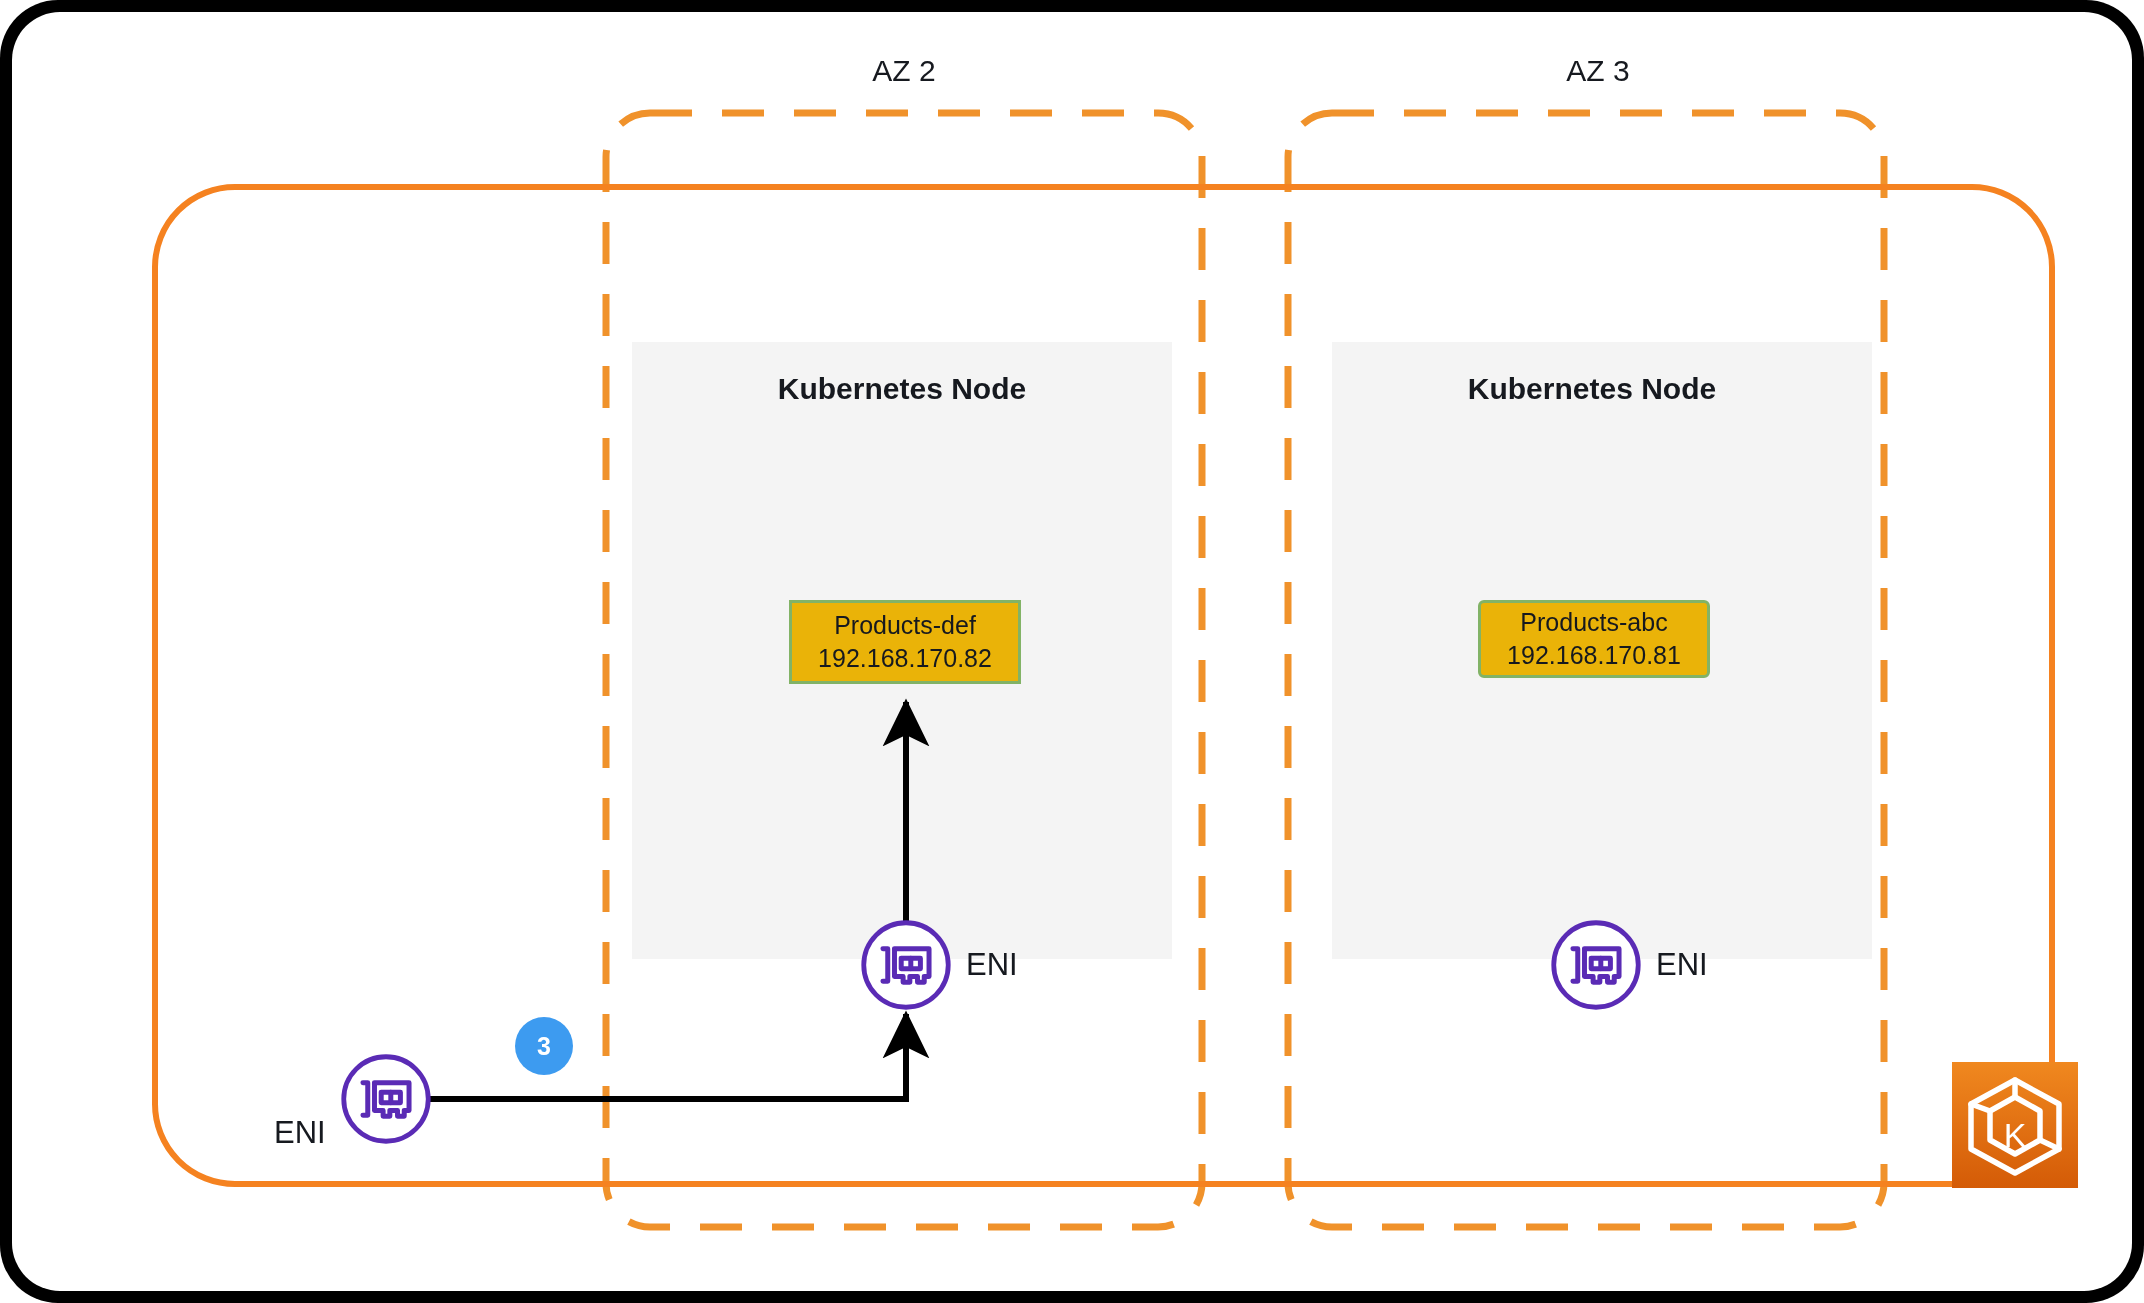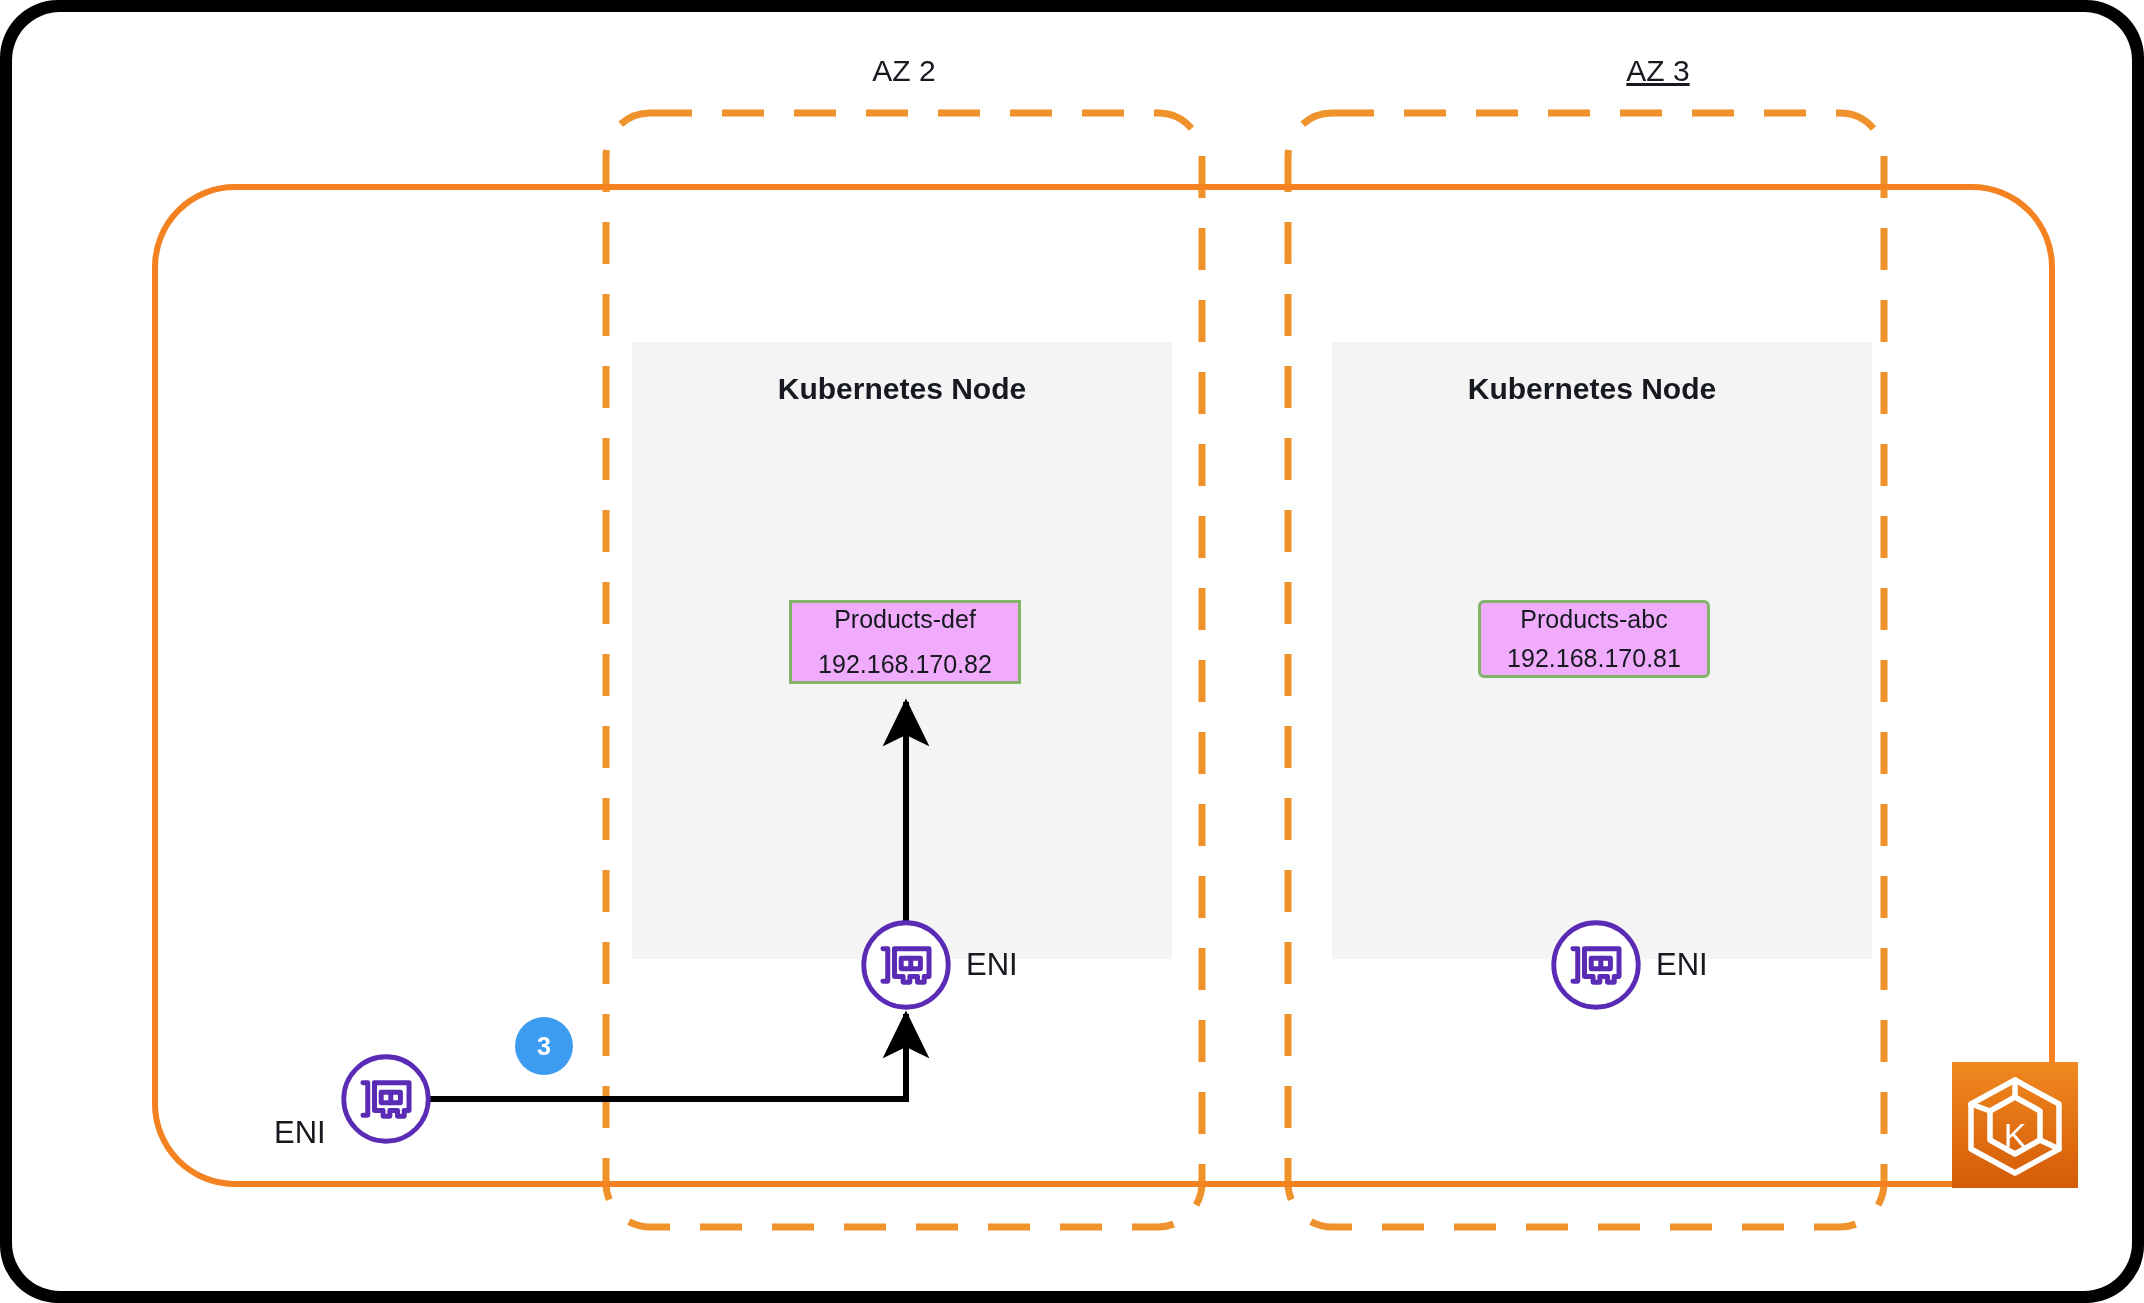--- a/index.html
+++ b/index.html
@@ -51,27 +51,27 @@
     position: absolute;
     font-size: 30px;
     color: #16191f;
     text-align: center;
     white-space: nowrap;
     transform: translateX(-50%);
     font-weight: bold;
   }
   .pod-box {
     position: absolute;
-    background: #f0abfc;
+    background: #eab308;
     border: 3px solid #82b366;
     box-sizing: border-box;
     display: flex;
     flex-direction: column;
     align-items: center;
-    justify-content: space-between;
+    justify-content: center;
     line-height: 1.32;
   }
   .pod-line {
     font-size: 25px;
     color: #16191f;
     white-space: nowrap;
   }
   .eni-group {
     position: absolute;
     display: flex;
@@ -142,21 +142,21 @@
           <path d="M2003 1068 L2003 1085"></path>
           <path d="M1959 1092 L1978 1099"></path>
           <path d="M2047 1137 L2028 1128"></path>
         </g>
         <text x="2003" y="1126" fill="#ffffff" font-size="34" font-family="Liberation Sans, sans-serif" text-anchor="middle" dominant-baseline="middle">K</text>
       </g>
     </svg>
 
     <div class="az-label" style="left:892px; top:42px;text-align:center;">AZ 2</div>
 
-    <div class="az-label" style="left:1646px; top:42px;text-decoration:underline;">AZ 3</div>
+    <div class="az-label" style="left:1586px; top:42px;">AZ 3</div>
 
     <div class="node-title" style="left:890px; top:360px;">Kubernetes Node</div>
 
     <div class="node-title" style="left:1580px; top:360px;">Kubernetes Node</div>
 
     <div class="pod-box" style="left:777px; top:588px; width:232px; height:84px;">
       <div class="pod-line">Products-def</div>
       <div class="pod-line">192.168.170.82</div>
     </div>
 

